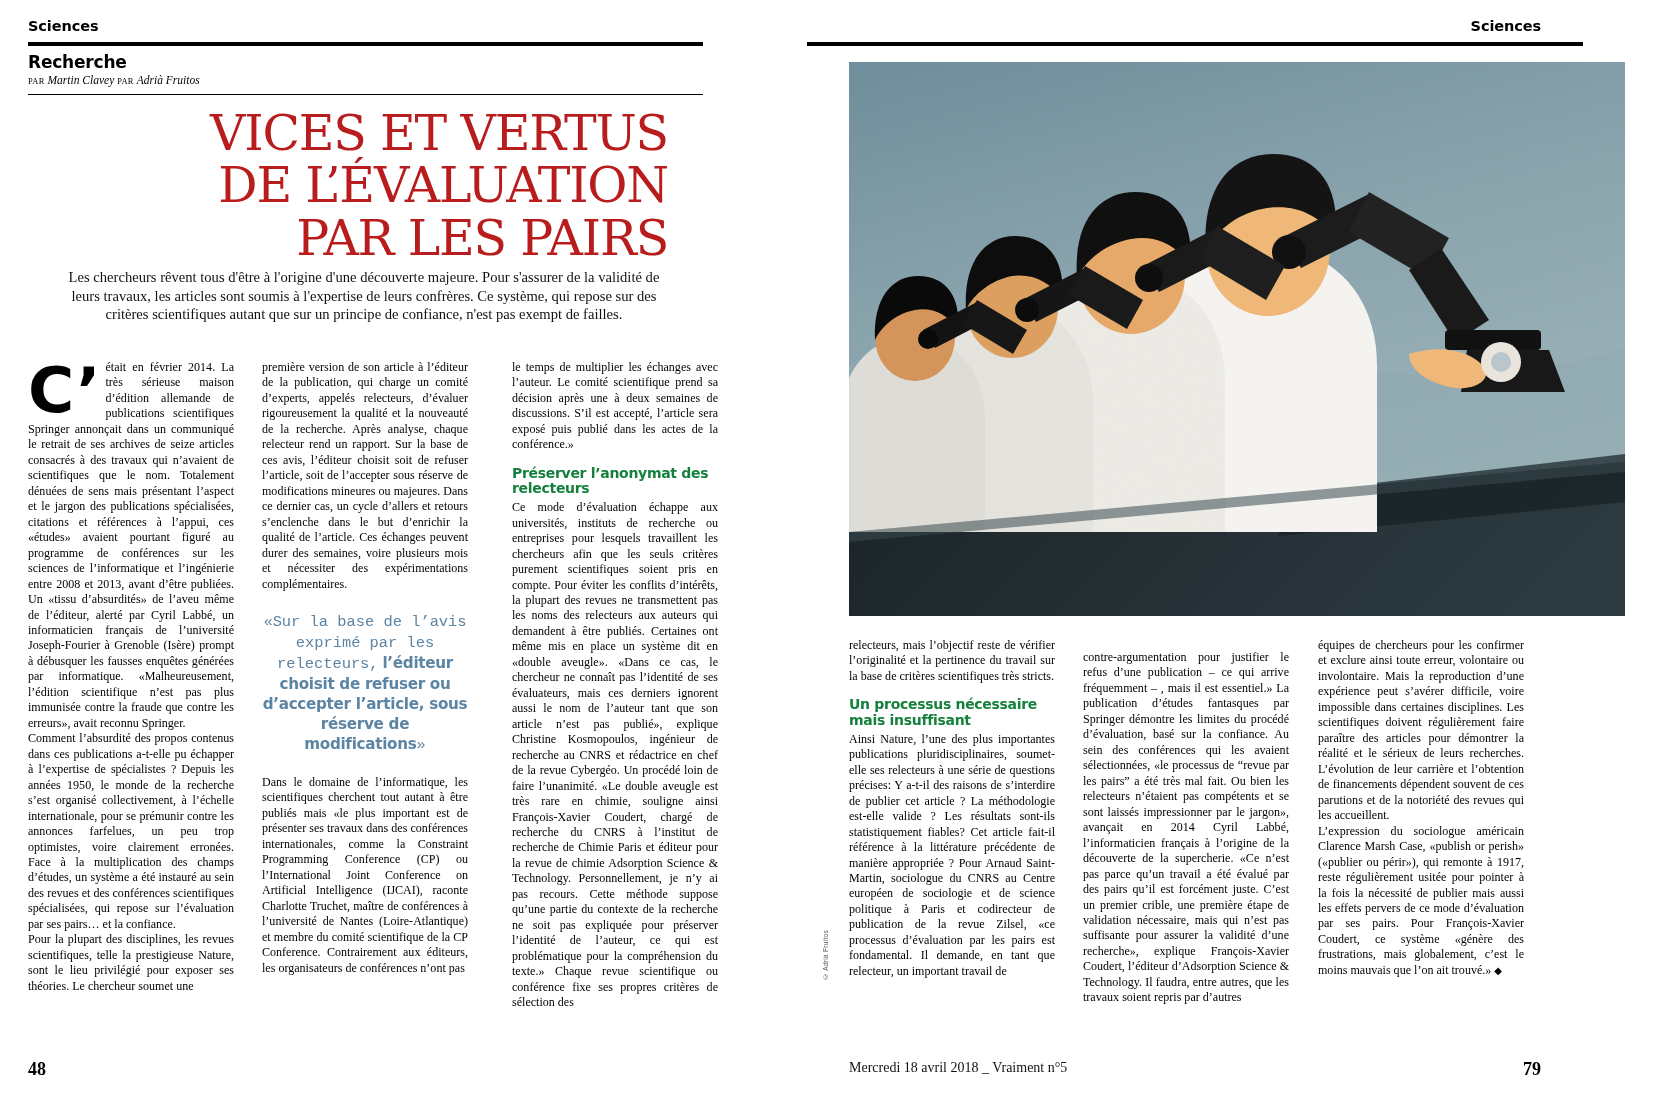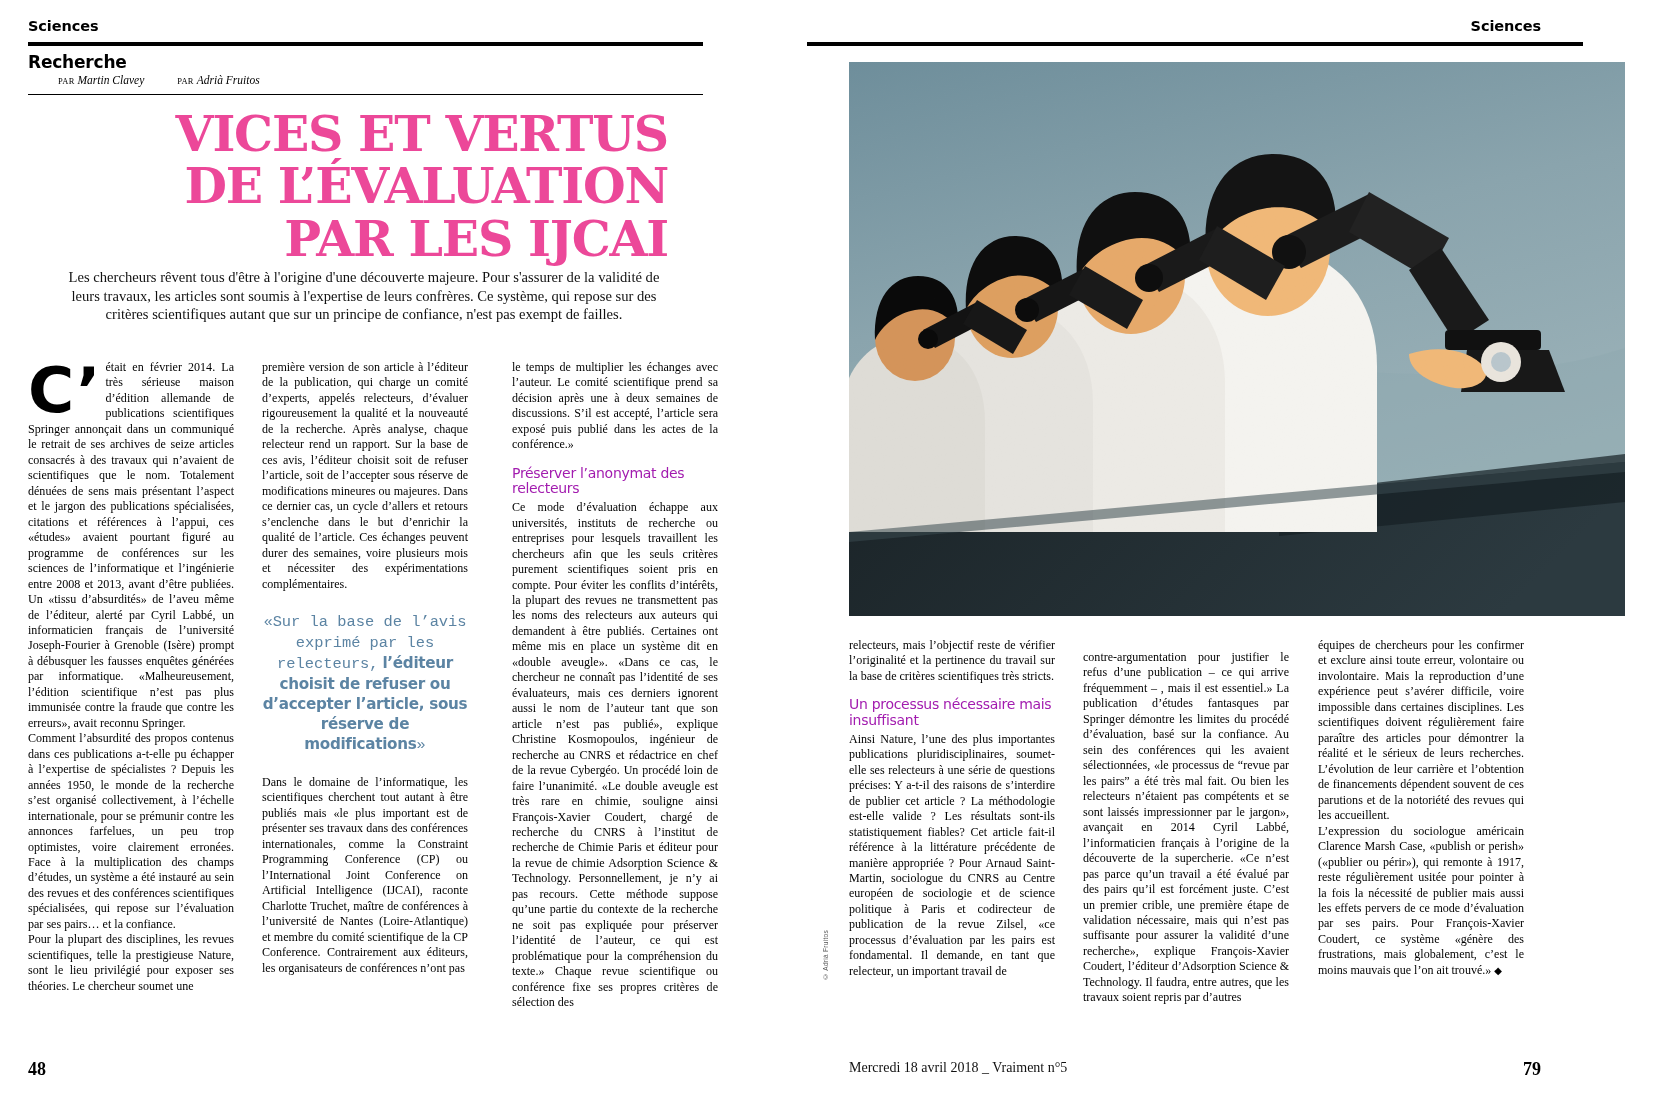--- a/index.html
+++ b/index.html
@@ -70,36 +70,35 @@
     position: absolute;
     left: 28px;
     top: 74px;
     font-family: "Liberation Serif", serif;
     font-size: 11.5px;
     color: #000;
   }
   .byline .cap {
     font-size: 8.5px;
     letter-spacing: 0.3px;
-    margin-left: 30px;
   }
   .byline .nm {
     font-style: italic;
   }
 
   
   .headline {
     position: absolute;
     left: 28px;
     top: 108px;
     width: 640px;
     text-align: right;
-    color: #ec4899;
+    color: #b91c1c;
     font-family: "DejaVu Serif", serif;
-    font-weight: bold;
+    font-weight: normal;
     font-size: 49px;
     line-height: 1.07;
     letter-spacing: -1.2px;
   }
   .headline .ln { display: block; white-space: nowrap; }
 
   
   .standfirst {
     position: absolute;
     left: 60px;
@@ -138,27 +137,27 @@
     font-family: "DejaVu Sans", sans-serif;
     font-weight: bold;
     font-size: 63px;
     line-height: 0.80;
     padding: 6px 5px 0 0;
     color: #000;
   }
 
   .subhead {
     font-family: "DejaVu Sans", sans-serif;
-    font-weight: normal;
+    font-weight: bold;
     font-size: 14px;
     line-height: 1.12;
     margin: 13px 0 3px 0;
     text-align: left;
     letter-spacing: -0.3px;
-    color: #a21caf;
+    color: #15803d;
   }
 
   
   .pullquote {
     margin: 19px 0 20px 0;
     text-align: center;
     color: #5c84a3;
     line-height: 1.24;
     font-size: 15.4px;
   }
@@ -236,21 +235,21 @@
       <span class="nm">Martin Clavey</span>
       <span class="cap">PAR</span>
       <span class="nm">Adrià Fruitos</span>
     </div>
 
     <div class="rule-thin" style="left:28px; top:94px; width:675px;"></div>
 
     <div class="headline">
       <span class="ln">VICES ET VERTUS</span>
       <span class="ln">DE L’ÉVALUATION</span>
-      <span class="ln">PAR LES IJCAI</span>
+      <span class="ln">PAR LES PAIRS</span>
     </div>
 
     <div class="standfirst">Les chercheurs rêvent tous d'être à l'origine d'une découverte majeure. Pour s'assurer de la validité de leurs travaux, les articles sont soumis à l'expertise de leurs confrères. Ce système, qui repose sur des critères scientifiques autant que sur un principe de confiance, n'est pas exempt de failles.</div>
 
     <div class="col l1">
       <p class="dropcap-para">C’était en février 2014. La très sérieuse maison d’édition allemande de publications scientifiques Springer annonçait dans un communiqué le retrait de ses archives de seize articles consacrés à des travaux qui n’avaient de scientifiques que le nom. Totalement dénuées de sens mais présentant l’aspect et le jargon des publications spécialisées, citations et références à l’appui, ces «études» avaient pourtant figuré au programme de conférences sur les sciences de l’informatique et l’ingénierie entre 2008 et 2013, avant d’être publiées. Un «tissu d’absurdités» de l’aveu même de l’éditeur, alerté par Cyril Labbé, un informaticien français de l’université Joseph-Fourier à Grenoble (Isère) prompt à débusquer les fausses enquêtes générées par informatique. «Malheureusement, l’édition scientifique n’est pas plus immunisée contre la fraude que contre les erreurs», avait reconnu Springer.</p>
       <p>Comment l’absurdité des propos contenus dans ces publications a-t-elle pu échapper à l’expertise de spécialistes ? Depuis les années 1950, le monde de la recherche s’est organisé collectivement, à l’échelle internationale, pour se prémunir contre les annonces farfelues, un peu trop optimistes, voire clairement erronées. Face à la multiplication des champs d’études, un système a été instauré au sein des revues et des conférences scientifiques spécialisées, qui repose sur l’évaluation par ses pairs… et la confiance.</p>
       <p>Pour la plupart des disciplines, les revues scientifiques, telle la prestigieuse Nature, sont le lieu privilégié pour exposer ses théories. Le chercheur soumet une</p>
     </div>
 

